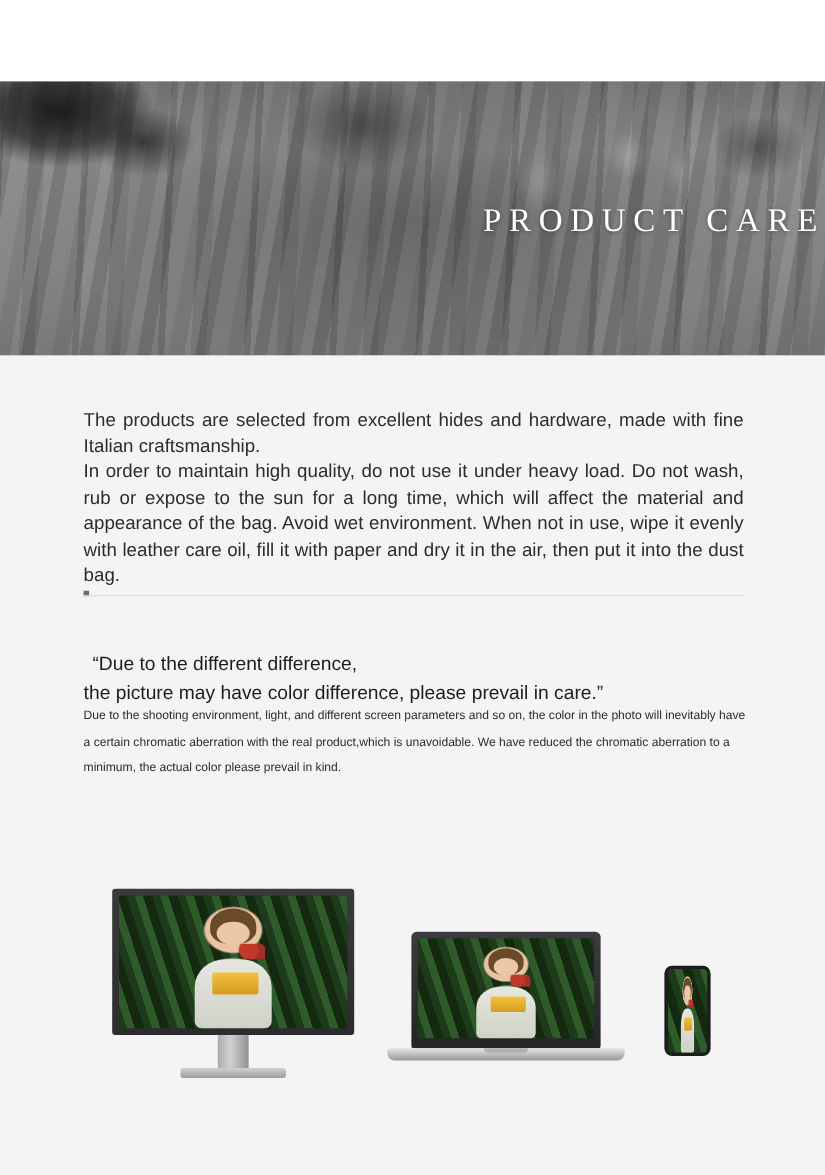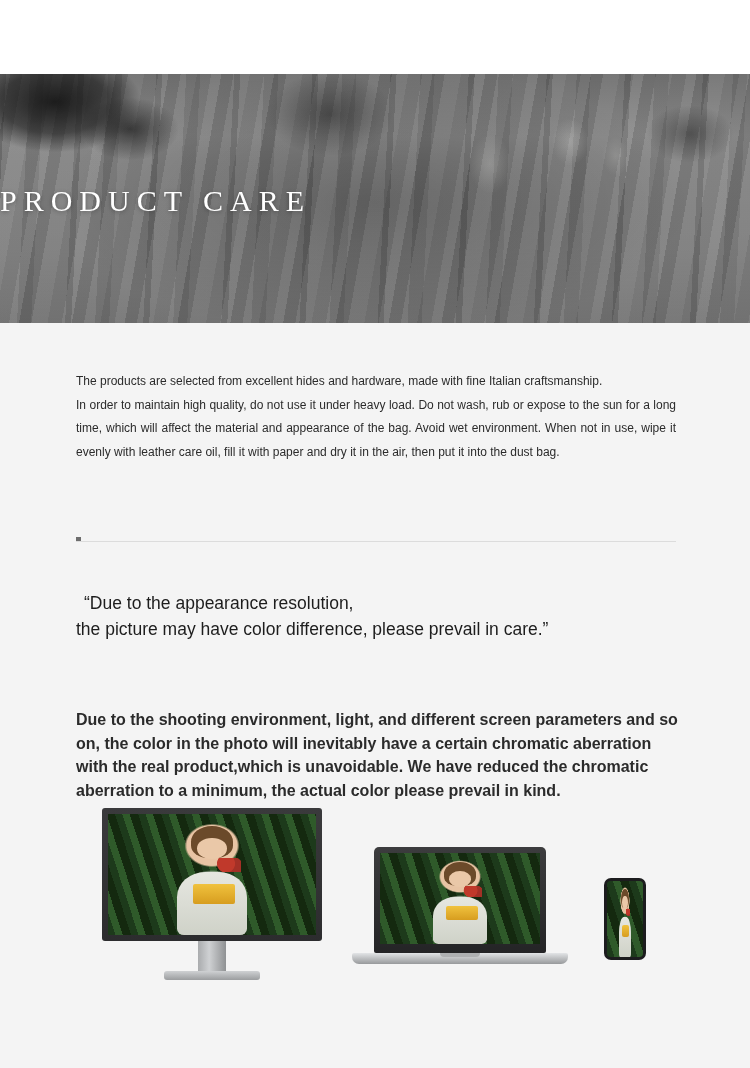--- a/index.html
+++ b/index.html
@@ -83,37 +83,37 @@
     width: 210px; height: 200px;
     background:
       radial-gradient(ellipse 30px 42px at 60px 70px, rgba(225,225,222,0.35) 0%, rgba(225,225,222,0) 70%),
       radial-gradient(ellipse 26px 34px at 140px 48px, rgba(230,230,228,0.3) 0%, rgba(230,230,228,0) 70%),
       radial-gradient(ellipse 20px 28px at 186px 62px, rgba(215,215,212,0.25) 0%, rgba(215,215,212,0) 70%);
   }
   .hero-title {
     position: absolute;
     left: 0; right: 0;
     top: 110px;
-    text-align: left;
+    text-align: right;
     color: #ffffff;
     font-size: 30px;
     letter-spacing: 7px;
     font-weight: 400;
     font-family: "Liberation Serif", serif;
     text-shadow: 0 1px 4px rgba(0,0,0,0.35);
   }
 
   
   .care-text {
     position: absolute;
     left: 76px;
     top: 370px;
     width: 600px;
     color: #2b2b2b;
-    font-size: 12px;
+    font-size: 17px;
     line-height: 23.5px;
     font-family: "Liberation Sans", sans-serif;
   }
   .care-text .justify {
     text-align: justify;
     text-align-last: left;
   }
   .care-text p {
     margin: 0;
   }
@@ -147,26 +147,25 @@
     line-height: 26px;
     font-family: "Liberation Sans", sans-serif;
   }
   .quote .l1 { padding-left: 8px; }
   .quote .l2 { padding-left: 0px; }
 
   
   .note {
     position: absolute;
     left: 76px;
-    top: 708px;
+    top: 640px;
     width: 602px;
     color: #2b2b2b;
-    font-size: 16px;
+    font-size: 11px;
     line-height: 23.5px;
-    font-weight: bold;
   }
 
   
   .devices {
     position: absolute;
     left: 0;
     top: 800px;
     width: 750px;
     height: 200px;
   }
@@ -343,21 +342,21 @@
 
   <div class="care-text">
     <p class="justify">The products are selected from excellent hides and hardware, made with fine Italian craftsmanship.</p>
     <p class="justify">In order to maintain high quality, do not use it under heavy load. Do not wash, rub or expose to the sun for a long time, which will affect the material and appearance of the bag. Avoid wet environment. When not in use, wipe it evenly with leather care oil, fill it with paper and dry it in the air, then put it into the dust bag.</p>
   </div>
 
   <div class="divider-dot"></div>
   <div class="divider"></div>
 
   <div class="quote">
-    <div class="l1">“Due to the appearance resolution,</div>
+    <div class="l1">“Due to the different difference,</div>
     <div class="l2">the picture may have color difference, please prevail in care.”</div>
   </div>
 
   <div class="note">Due to the shooting environment, light, and different screen parameters and so on, the color in the photo will inevitably have a certain chromatic aberration with the real product,which is unavoidable. We have reduced the chromatic aberration to a minimum, the actual color please prevail in kind.</div>
 
   <div class="devices">
 
     <div class="monitor">
       <div class="monitor-bezel">
         <div class="monitor-screen">

